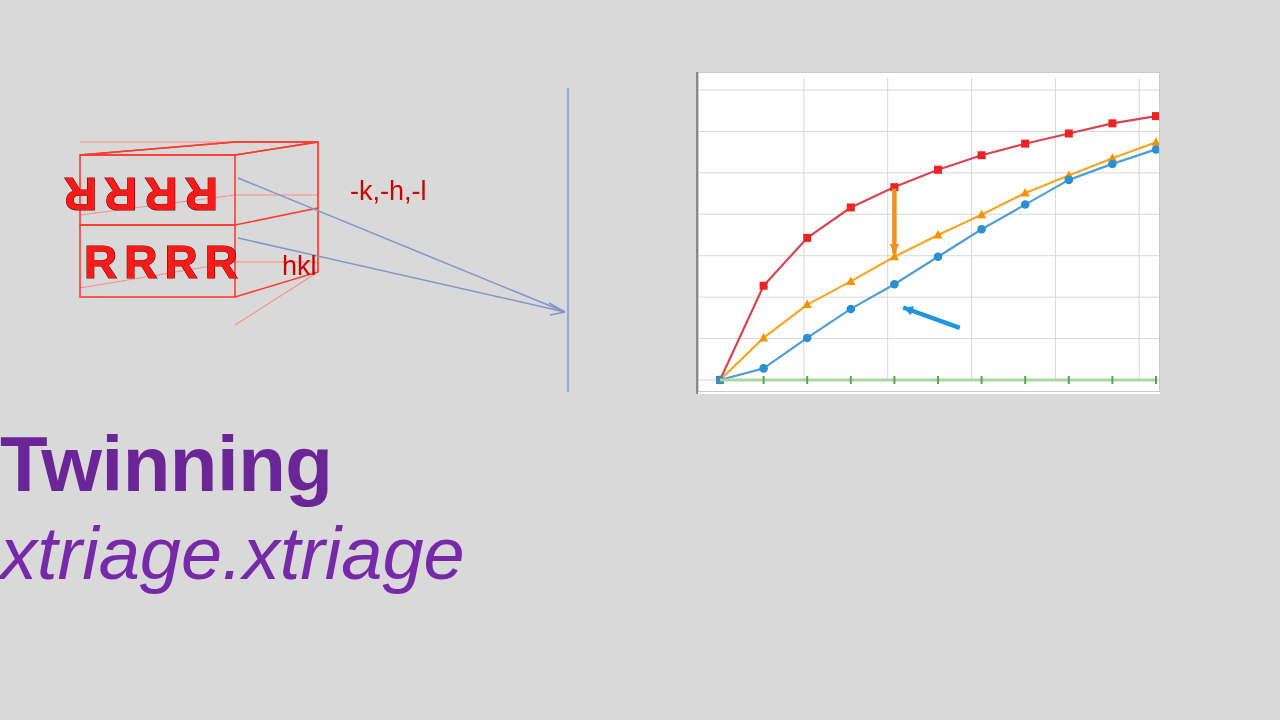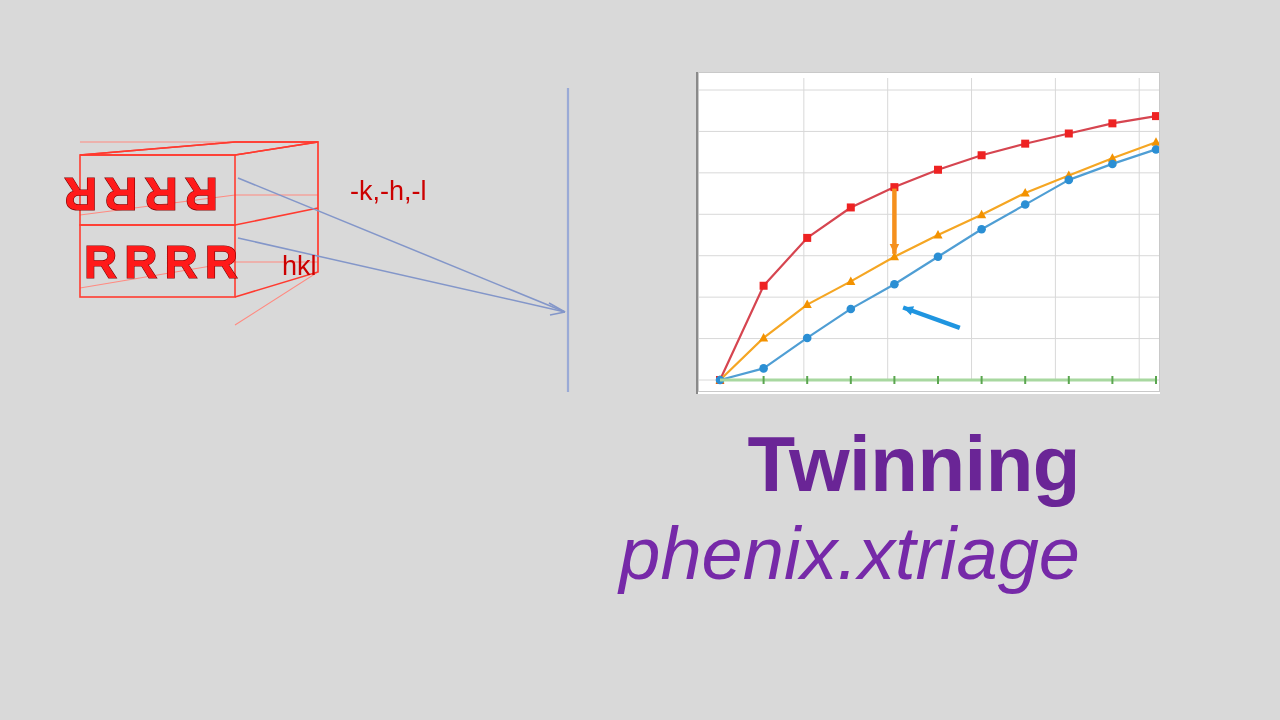--- a/index.html
+++ b/index.html
@@ -75,21 +75,21 @@
     box-sizing: border-box;
   }
   #chart-panel svg { display: block; }
 
   
   #title-block {
     position: absolute;
     left: 0;
     top: 425px;
     width: 1080px;
-    text-align: right;
+    text-align: left;
   }
   #slide-title {
     font-family: "Liberation Sans", sans-serif;
     font-weight: bold;
     font-size: 78px;
     color: #6a2596;
     line-height: 1.02;
     letter-spacing: -0.5px;
   }
   #slide-subtitle {
@@ -220,16 +220,16 @@
           <polygon points="196.4,181.85 191.61537912477647,171.94508187412055 201.18462087522354,171.94508187412055" fill="#f5901d"></polygon>
           <line x1="261.8" y1="255.8" x2="205.12" y2="235.5" stroke="#1f95e0" stroke-width="4.5"></line>
           <polygon points="205.12,235.5 216.05816410992358,234.33528290800746 212.83162608556975,243.3441585346269" fill="#1f95e0"></polygon>
         </g>
       <rect x="0.5" y="0.5" width="461" height="319" fill="none" stroke="#c9c9c9" stroke-width="1"></rect>
     </svg>
   </div>
 
   <div id="title-block">
     <div id="slide-title">Twinning</div>
-    <div id="slide-subtitle">phenix.xtriage</div>
+    <div id="slide-subtitle">xtriage.xtriage</div>
   </div>
 
 </div>
 
 </body></html>

